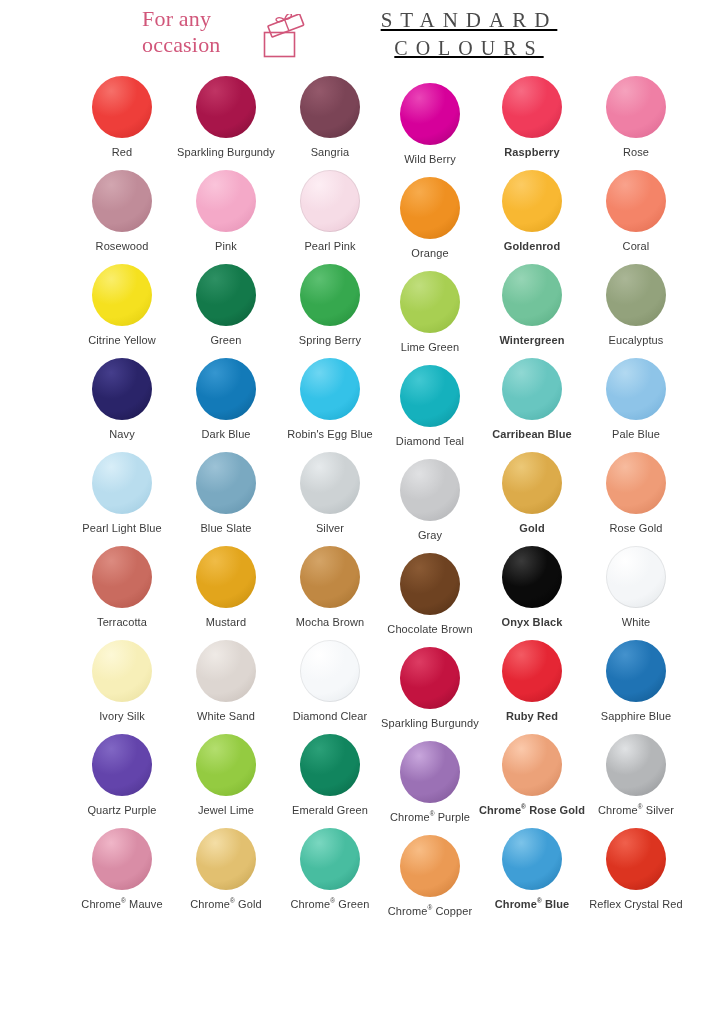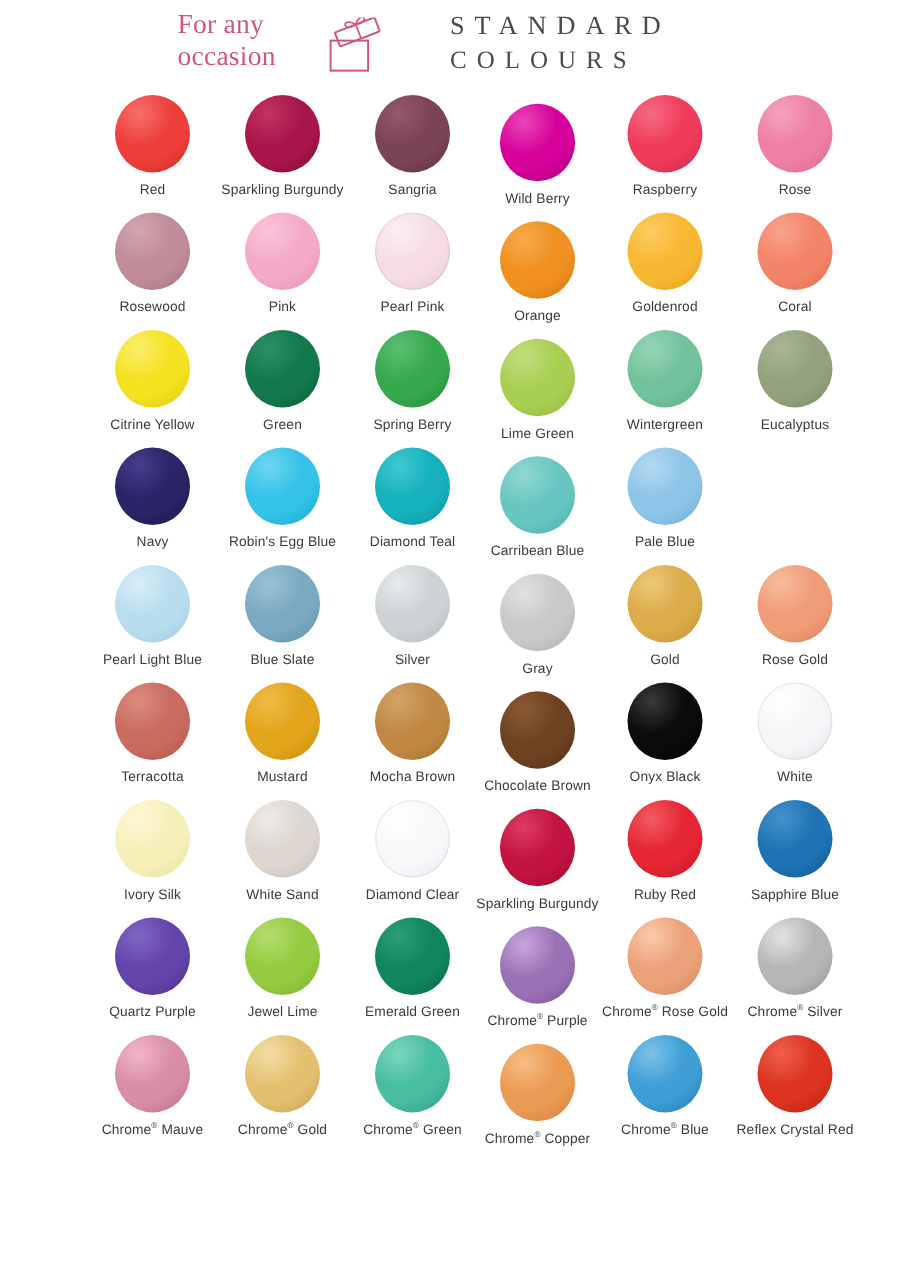--- a/index.html
+++ b/index.html
@@ -41,23 +41,25 @@
   }
   .gift-icon {
     margin-top: 8px;
     width: 44px;
     height: 46px;
     display: block;
   }
 
   .title-block {
     position: absolute;
-    left: 352px;
+    left: 340px;
     top: 6px;
     width: 250px;
+    text-align: center;
+    text-decoration: underline;
   }
   .title-line {
     font-family: "Liberation Serif", serif;
     font-size: 21px;
     line-height: 28px;
     letter-spacing: 8px;
     color: #4a4a4a;
     text-indent: 8px;
     white-space: nowrap;
   }
@@ -79,21 +81,21 @@
   }
   .cell {
     width: 104px;
     display: flex;
     flex-direction: column;
     align-items: center;
   }
   
   .row .cell:nth-child(1) { margin-left: 70px; }
   .row .cell:nth-child(4) { margin-left: -4px; justify-content: flex-end; }
-  .row .cell:nth-child(5) { margin-left: -2px; }
+  .row .cell:nth-child(5) { margin-left: -2px; font-weight: bold; }
   .row .cell:nth-child(6) { margin-left: 0px; }
 
   .swatch {
     width: 60px;
     height: 62px;
     border-radius: 50%;
     margin-top: 4px;
     position: relative;
   }
   .swatch.outline {
@@ -218,20 +220,24 @@
         <div class="swatch" style="background: radial-gradient(circle at 32% 24%, rgb(170, 182, 150) 0%, rgb(147, 162, 124) 42%, rgb(147, 162, 124) 62%, rgb(123, 138, 100) 100%);"></div>
         <div class="label">Eucalyptus</div>
       </div>
     </div>
     <div class="row">
       <div class="cell">
         <div class="swatch" style="background: radial-gradient(circle at 32% 24%, rgb(69, 62, 140) 0%, rgb(42, 36, 105) 42%, rgb(42, 36, 105) 62%, rgb(26, 21, 72) 100%);"></div>
         <div class="label">Navy</div>
       </div>
       <div class="cell">
+        <div class="swatch" style="background: radial-gradient(circle at 32% 24%, rgb(53, 150, 208) 0%, rgb(19, 122, 184) 42%, rgb(19, 122, 184) 62%, rgb(10, 94, 146) 100%);"></div>
+        <div class="label">Dark Blue</div>
+      </div>
+      <div class="cell">
         <div class="swatch" style="background: radial-gradient(circle at 32% 24%, rgb(110, 214, 242) 0%, rgb(52, 194, 232) 42%, rgb(52, 194, 232) 62%, rgb(22, 166, 205) 100%);"></div>
         <div class="label">Robin's Egg Blue</div>
       </div>
       <div class="cell">
         <div class="swatch" style="background: radial-gradient(circle at 32% 24%, rgb(65, 200, 210) 0%, rgb(21, 177, 189) 42%, rgb(21, 177, 189) 62%, rgb(10, 146, 157) 100%);"></div>
         <div class="label">Diamond Teal</div>
       </div>
       <div class="cell">
         <div class="swatch" style="background: radial-gradient(circle at 32% 24%, rgb(144, 216, 211) 0%, rgb(104, 198, 192) 42%, rgb(104, 198, 192) 62%, rgb(74, 173, 167) 100%);"></div>
         <div class="label">Carribean Blue</div>

